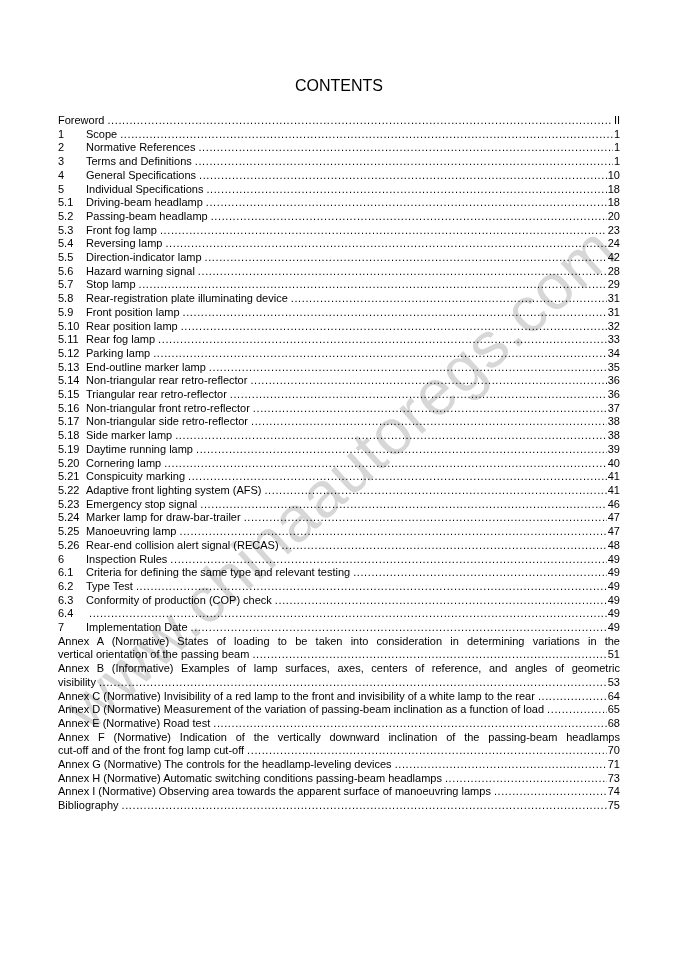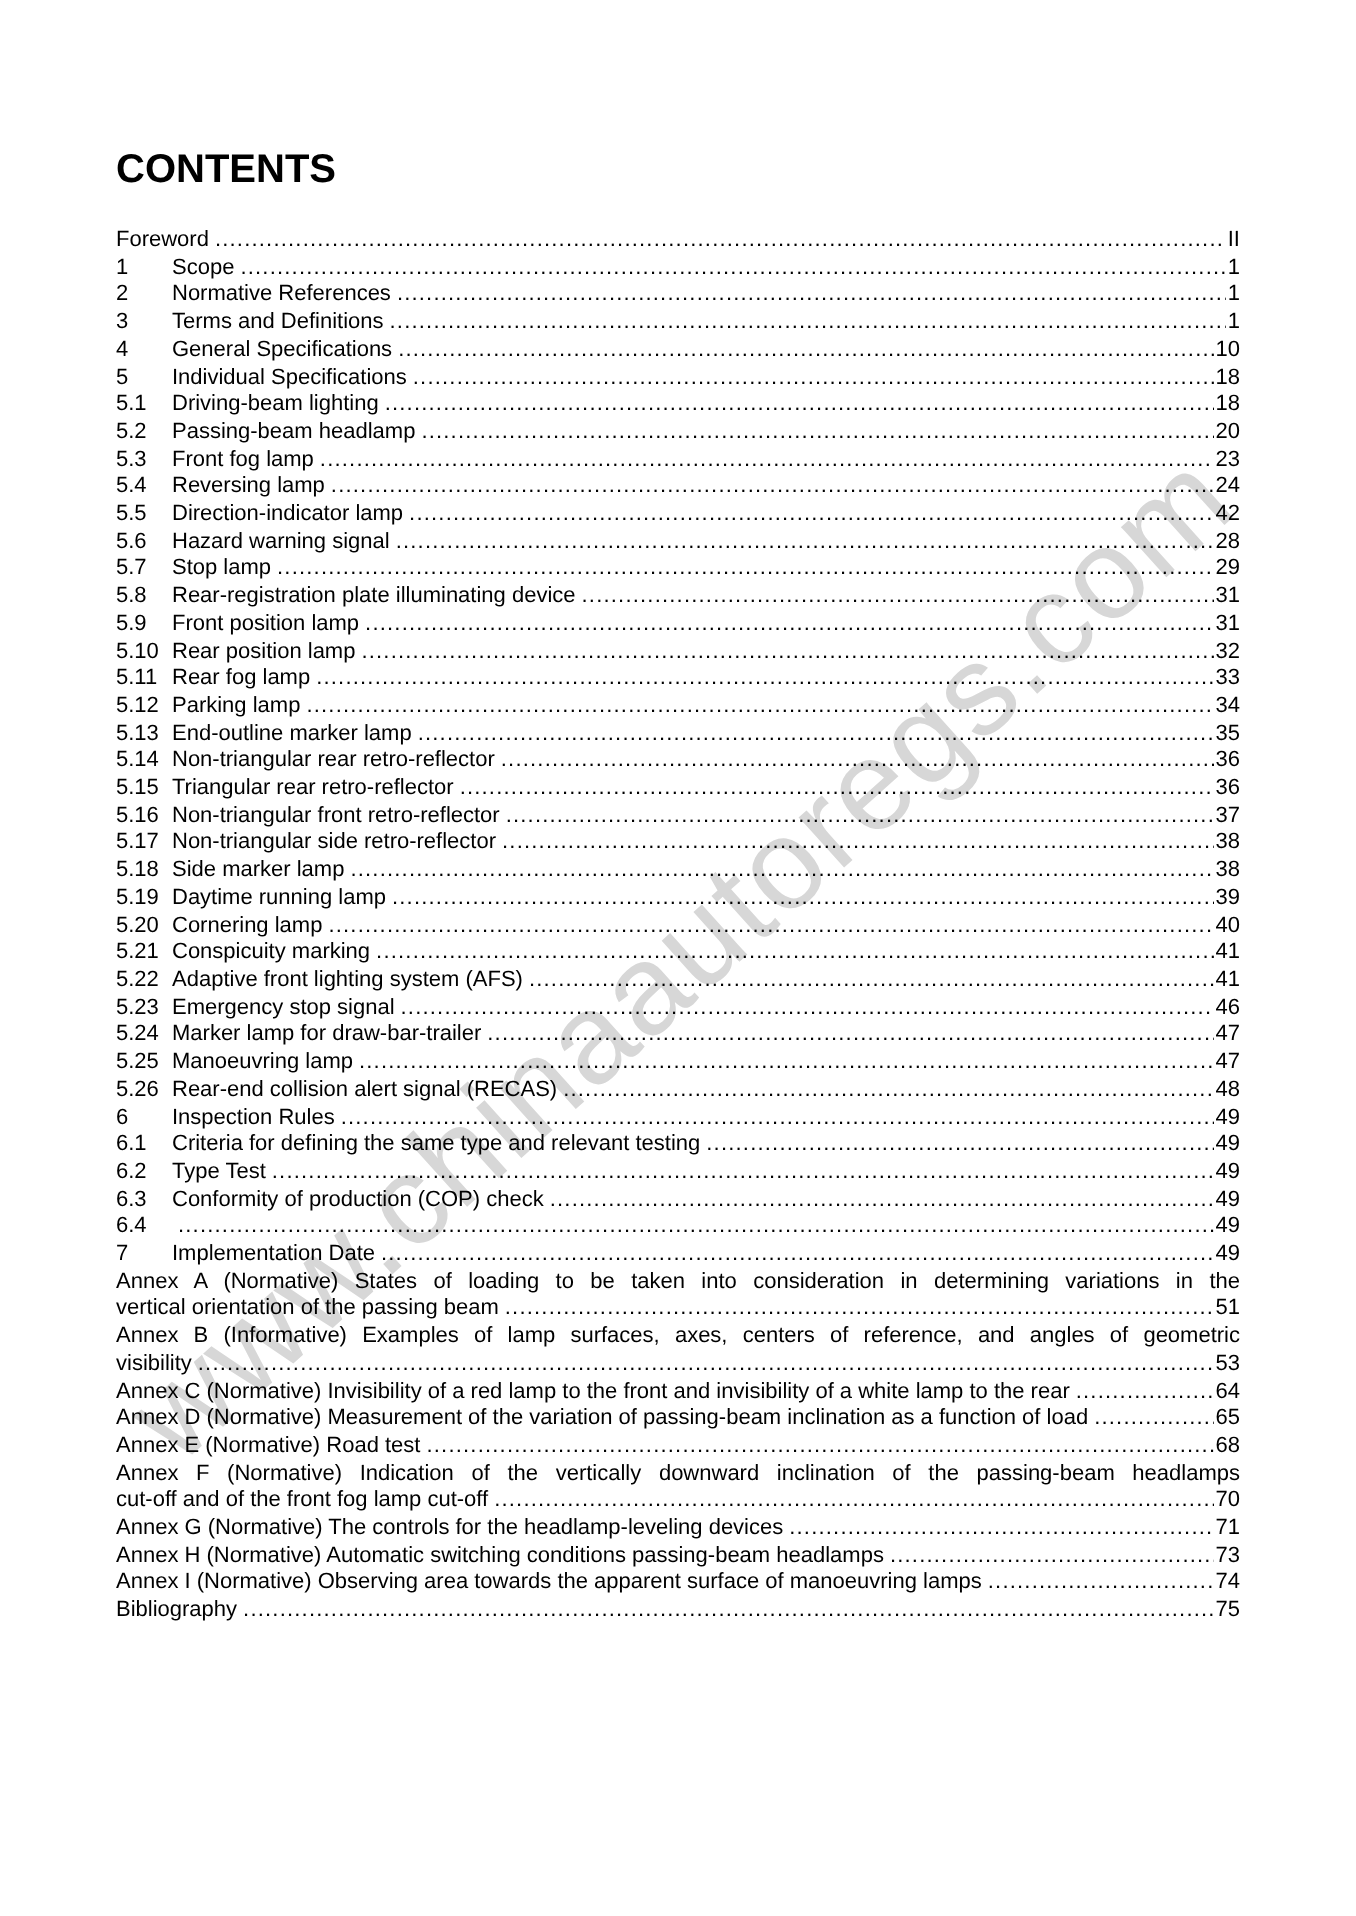--- a/index.html
+++ b/index.html
@@ -31,23 +31,24 @@
     user-select: none;
   }
   .content {
     position: absolute;
     left: 58px;
     top: 76px;
     width: 562px;
     z-index: 1;
   }
   .toc-title {
-    font-size: 20px;
+    font-size: 16px;
     line-height: 19px;
-    font-weight: bold;
+    font-weight: normal;
+    text-align: center;
     margin: 0 0 19px 0;
   }
   .toc-row {
     display: flex;
     align-items: baseline;
     line-height: 13.7px;
     white-space: nowrap;
   }
   .num {
     flex: 0 0 28px;
@@ -116,21 +117,21 @@
           <span class="pg">10</span>
         </div>
         <div class="toc-row">
           <span class="num">5</span>
           <span class="t">Individual Specifications</span>
           <span class="dots"></span>
           <span class="pg">18</span>
         </div>
         <div class="toc-row">
           <span class="num">5.1</span>
-          <span class="t">Driving-beam lighting</span>
+          <span class="t">Driving-beam headlamp</span>
           <span class="dots"></span>
           <span class="pg">18</span>
         </div>
         <div class="toc-row">
           <span class="num">5.2</span>
           <span class="t">Passing-beam headlamp</span>
           <span class="dots"></span>
           <span class="pg">20</span>
         </div>
         <div class="toc-row">

